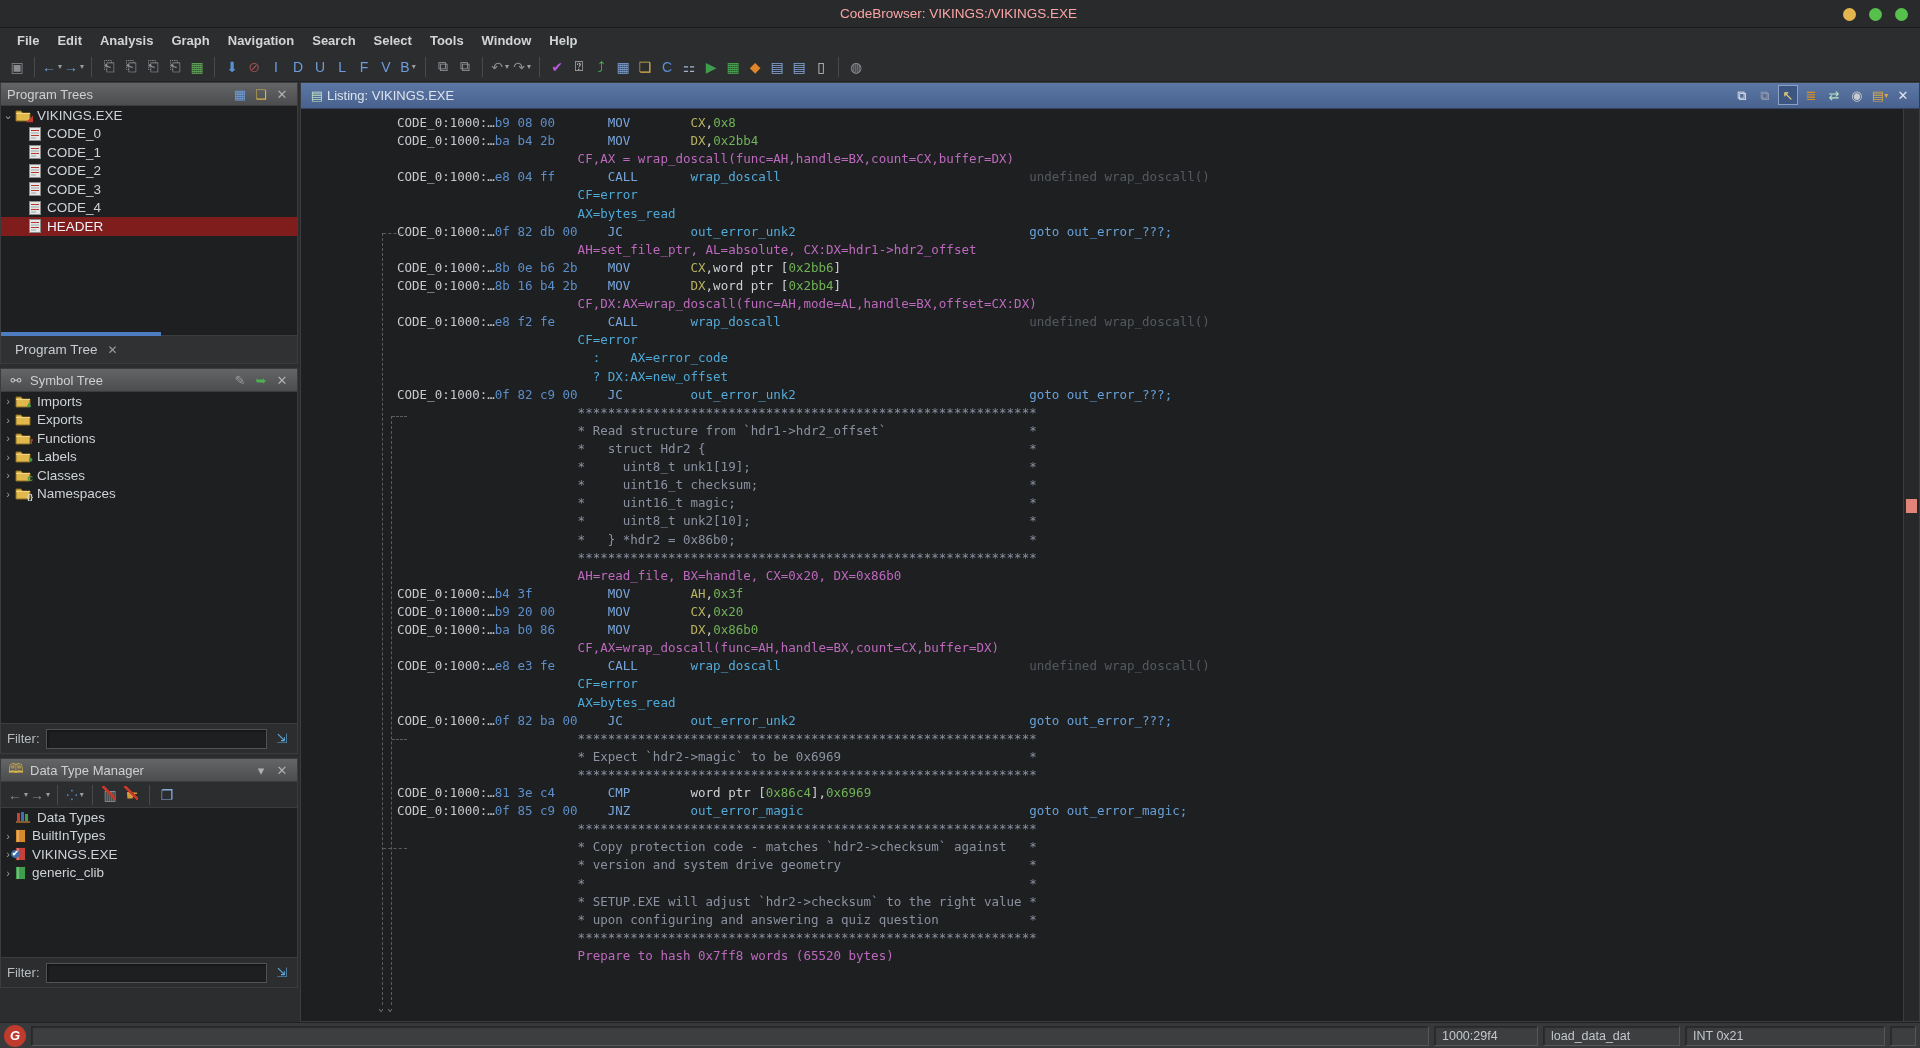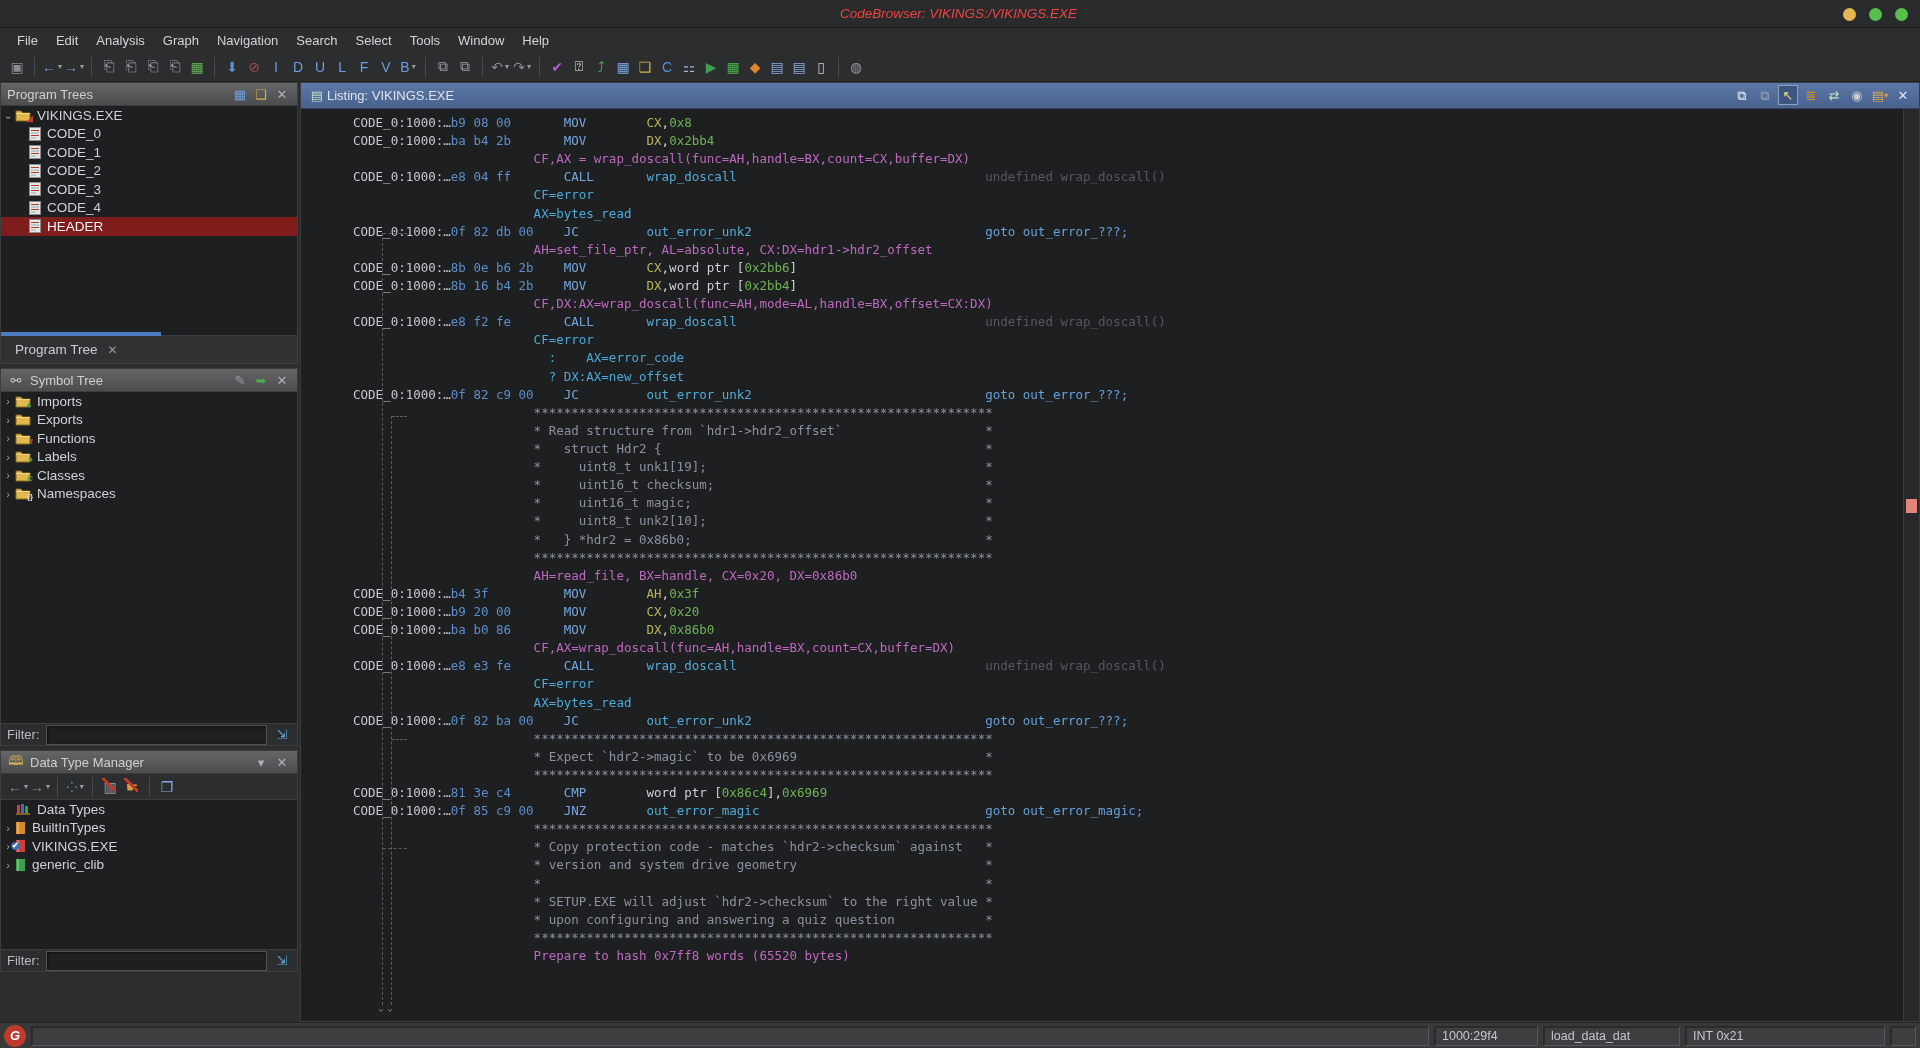--- a/index.html
+++ b/index.html
@@ -1,22 +1,22 @@
 <!DOCTYPE html>
 <html><head>
 <meta charset="utf-8">
 <style>
   html,body{margin:0;padding:0;background:#1d1f21;}
   *{box-sizing:border-box;}
   body{font-family:"Liberation Sans",sans-serif;color:#cfd2d6;width:1920px;height:1048px;overflow:hidden;position:relative;}
   .titlebar{position:absolute;left:0;top:0;width:1920px;height:28px;background:#282a2c;border-bottom:1px solid #1a1b1c;}
-  .title-text{position:absolute;left:0;right:3px;top:6px;text-align:center;font-size:13.5px;color:#ef4444;font-style:italic;}
+  .title-text{position:absolute;left:0;right:3px;top:6px;text-align:center;font-size:13.5px;color:#fca5a5;}
   .lights{position:absolute;right:12px;top:8px;display:flex;gap:13px;}
   .light{width:13px;height:13px;border-radius:50%;}
-  .menubar{position:absolute;left:0;top:28px;width:1920px;height:24px;background:#2b2d2f;display:flex;align-items:center;padding-left:8px;}
+  .menubar{position:absolute;left:0;top:28px;width:1920px;height:24px;background:#2b2d2f;display:flex;align-items:center;padding-left:8px;font-weight:bold;}
   .menu-item{font-size:13px;color:#d2d4d6;padding:3px 9px;cursor:default;}
   .toolbar{position:absolute;left:0;top:52px;width:1920px;height:30px;background:#2b2d2f;border-bottom:1px solid #202223;display:flex;align-items:center;padding-left:6px;}
   .tb-sep{width:1px;height:20px;background:#47494b;margin:0 6px;}
   .tbi{display:inline-flex;align-items:center;justify-content:center;min-width:20px;height:22px;margin:0 1px;font-size:14px;border-radius:2px;}
   .tbi .car{font-size:8px;color:#9a9da0;margin-left:2px;}
   .main{position:absolute;left:0;top:82px;width:1920px;height:940px;background:#2b2d2f;}
   
   .leftcol{position:absolute;left:0;top:0;width:298px;height:940px;}
   .panel-h{height:24px;background:linear-gradient(#636567,#4b4d4f);border:1px solid #3a3c3e;display:flex;align-items:center;padding:0 6px;font-size:13px;color:#d2d2d2;}
   .panel-h .ph-title{flex:0 0 auto;color:#cfcfcf;}
@@ -24,34 +24,34 @@
   .ph-ic{display:inline-flex;align-items:center;justify-content:center;width:18px;height:18px;margin-left:3px;font-size:13px;}
   .tree{background:#1d1f21;border:1px solid #3a3c3e;border-top:none;overflow:hidden;}
   .trow{height:18.5px;display:flex;align-items:center;font-size:13.5px;white-space:nowrap;}
   .trow.sel{background:#7f1d1d;color:#eef2f8;}
   .chev{width:14px;text-align:center;color:#9a9da0;font-size:11px;flex:0 0 auto;}
   .ticon{flex:0 0 auto;margin-right:6px;display:inline-flex;position:relative;}
   .badge{position:absolute;font-size:8px;line-height:8px;right:-2px;bottom:-1px;font-weight:bold;}
   .ptab{height:28px;background:#2f3133;border:1px solid #3a3c3e;border-top:none;position:relative;display:flex;align-items:center;padding-left:14px;font-size:13.5px;color:#c9ccd0;}
   .ptab .blue{position:absolute;left:0;top:-4px;width:160px;height:4px;background:#4e7cc0;}
   .ptab .x{margin-left:10px;color:#9a9da0;font-size:12px;}
-  .filter-row{height:22px;display:flex;align-items:center;background:#2b2d2f;border:1px solid #3a3c3e;border-top:none;padding:9px 6px;font-size:13px;color:#b9bcbf;}
+  .filter-row{height:30px;display:flex;align-items:center;background:#2b2d2f;border:1px solid #3a3c3e;border-top:none;padding:9px 6px;font-size:13px;color:#b9bcbf;}
   .filter-input{flex:1;height:20px;margin:0 6px;background:#1d1f21;border:1px solid #515355;box-shadow:inset 1px 1px 2px #111;}
   .fic{width:18px;height:16px;font-size:13px;color:#5fa8d8;display:inline-flex;align-items:center;justify-content:center;}
   .dtm-tools{height:26px;background:#2b2d2f;border:1px solid #3a3c3e;border-top:none;display:flex;align-items:center;padding-left:6px;}
   .slashed{position:relative;}
   .slashed::after{content:"";position:absolute;left:2px;top:2px;width:14px;height:14px;background:linear-gradient(45deg,transparent 44%,#c0392b 44%,#c0392b 58%,transparent 58%);}
   
   .listing{position:absolute;left:300px;top:0;width:1620px;height:940px;background:#1d1f21;border:1px solid #3a3c3e;}
   .listing-h{height:26px;background:linear-gradient(#5d78a6,#48618d);border-bottom:1px solid #33425f;display:flex;align-items:center;padding:0 6px;font-size:13px;color:#dde3ee;}
   .listing-h .lh-sp{flex:1;}
   .lh-ic{display:inline-flex;align-items:center;justify-content:center;width:20px;height:20px;margin-left:3px;font-size:13px;color:#e2e6ee;}
   .lh-ic.pressed{border:1px solid #8aa0c6;background:#3d5581;}
   .listing-body{position:absolute;left:0;top:26px;right:16px;bottom:0;overflow:hidden;font-family:"DejaVu Sans Mono",monospace;font-size:12.5px;line-height:18.12px;padding-top:5px;}
-  .lr{height:18.12px;white-space:pre;padding-left:52px;}
+  .lr{height:18.12px;white-space:pre;padding-left:96px;}
   .c-a{color:#c7c9cc}.c-b{color:#5d8ec9}.c-m{color:#78a5dc}.c-r{color:#b9b35f}
   .c-v{color:#71b356}.c-w{color:#cdd0d4}.c-l{color:#55aad8}.c-f{color:#4fa8d6}
   .c-p{color:#bd69bd}.c-g{color:#8b91a0}.c-e{color:#55595f}.c-o{color:#68a0d8}
   .dashv{position:absolute;border-left:1px dashed #5a5d60;width:0;}
   .dashh{position:absolute;border-top:1px dashed #5a5d60;height:0;}
   .darr{position:absolute;color:#8a8d90;font-size:10px;}
   .overview{position:absolute;right:0;top:26px;bottom:0;width:16px;background:#26282a;border-left:1px solid #3a3c3e;}
   .ov-mark{position:absolute;left:2px;width:11px;height:14px;background:#e2847a;}
   
   .statusbar{position:absolute;left:0;top:1022px;width:1920px;height:26px;background:#37393b;border-top:1px solid #1f2123;display:flex;align-items:center;padding:0 4px;font-size:12.5px;color:#c4c7ca;}

